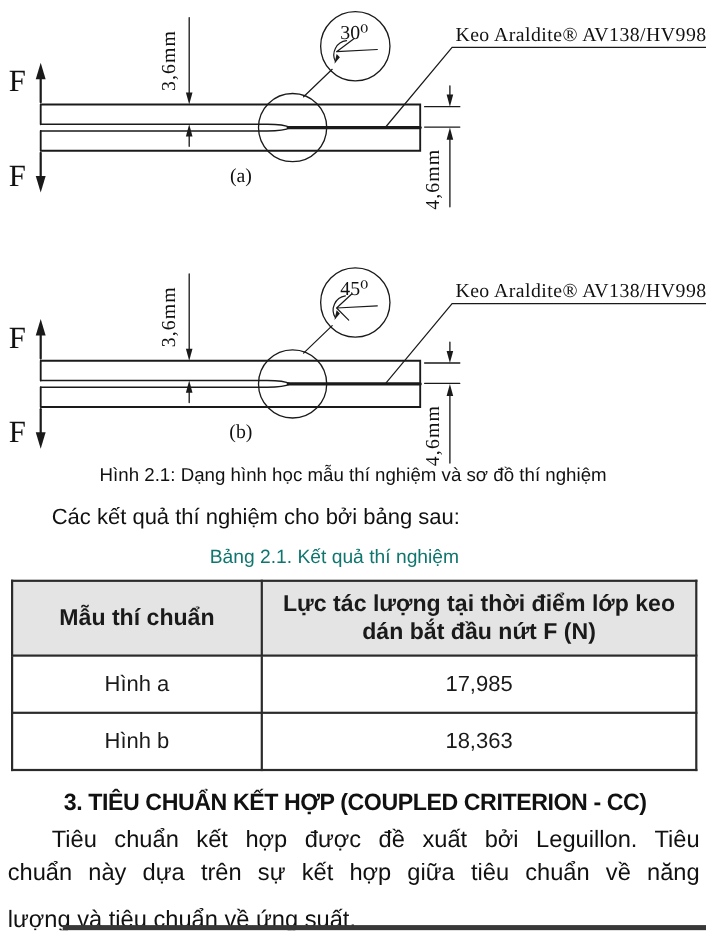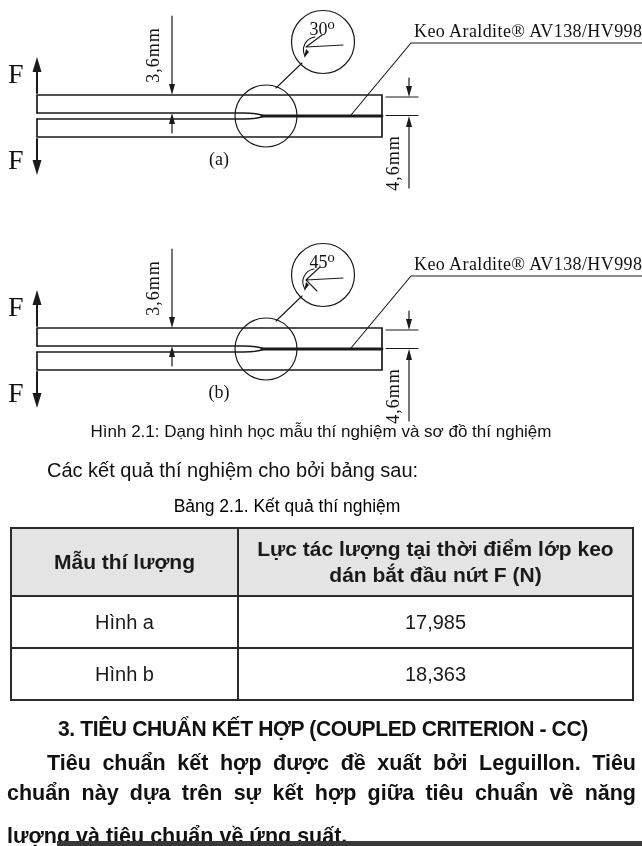--- a/index.html
+++ b/index.html
@@ -12,39 +12,39 @@
   .serif-label { font-family:"Liberation Serif","DejaVu Serif",serif; }
 
   .fig-caption {
     position:absolute; top:422px; left:0; width:642px; text-align:center;
     font-size:17px; color:#111; letter-spacing:0;
   }
   .intro-text {
     position:absolute; top:459px; left:47px; font-size:20px; color:#111;
   }
   .table-caption {
-    position:absolute; top:496px; left:0; width:574px; text-align:center; font-size:17.5px; color:#000000;
+    position:absolute; top:496px; left:17px; width:574px; text-align:center; font-size:17.5px; color:#0f766e;
   }
   table.results {
     position:absolute; top:527px; left:10px; width:622px;
     border-collapse:collapse; table-layout:fixed;
   }
   table.results td, table.results th { border:2px solid #2b2b2b; text-align:center; vertical-align:middle; }
   table.results th { background:#e4e4e4; font-size:21px; font-weight:bold; height:68px; line-height:26px; padding:0 18px; }
   table.results td { font-size:20px; font-weight:400; height:52px; }
   .col-sample { width:227px; }
   .col-force { width:395px; }
 
   .sec-heading {
     position:absolute; top:717px; left:58px; width:584px;
     font-size:21.5px; font-weight:bold; letter-spacing:-0.4px; color:#111;
     transform:scaleX(0.98); transform-origin:left center; white-space:nowrap;
   }
   .sec-body { position:absolute; top:748px; left:7px; width:629px; font-size:21.5px; line-height:30px; color:#111; }
-  .sec-body .line { text-align:justify; text-align-last:justify;font-weight:bold; }
+  .sec-body .line { text-align:justify; text-align-last:justify; }
   .sec-body .line.first { text-indent:40px; }
   .sec-body .line.last { text-align:left; text-align-last:left;margin-top:13px; }
 
   .cutoff-bar { position:absolute; top:841px; left:57px; width:585px; height:5px; background:#383838; }
 </style>
 </head>
 <body>
 
 <div class="page">
 
@@ -136,21 +136,21 @@
 
   <div class="table-caption">Bảng 2.1. Kết quả thí nghiệm</div>
 
   <table class="results">
     <colgroup>
         <col class="col-sample">
         <col class="col-force">
       </colgroup>
     <thead>
       <tr>
-        <th>Mẫu thí lượng</th>
+        <th>Mẫu thí chuẩn</th>
         <th>Lực tác lượng tại thời điểm lớp keo dán bắt đầu nứt F (N)</th>
       </tr>
     </thead>
     <tbody>
       <tr>
         <td>Hình a</td>
         <td>17,985</td>
       </tr>
       <tr>
         <td>Hình b</td>

